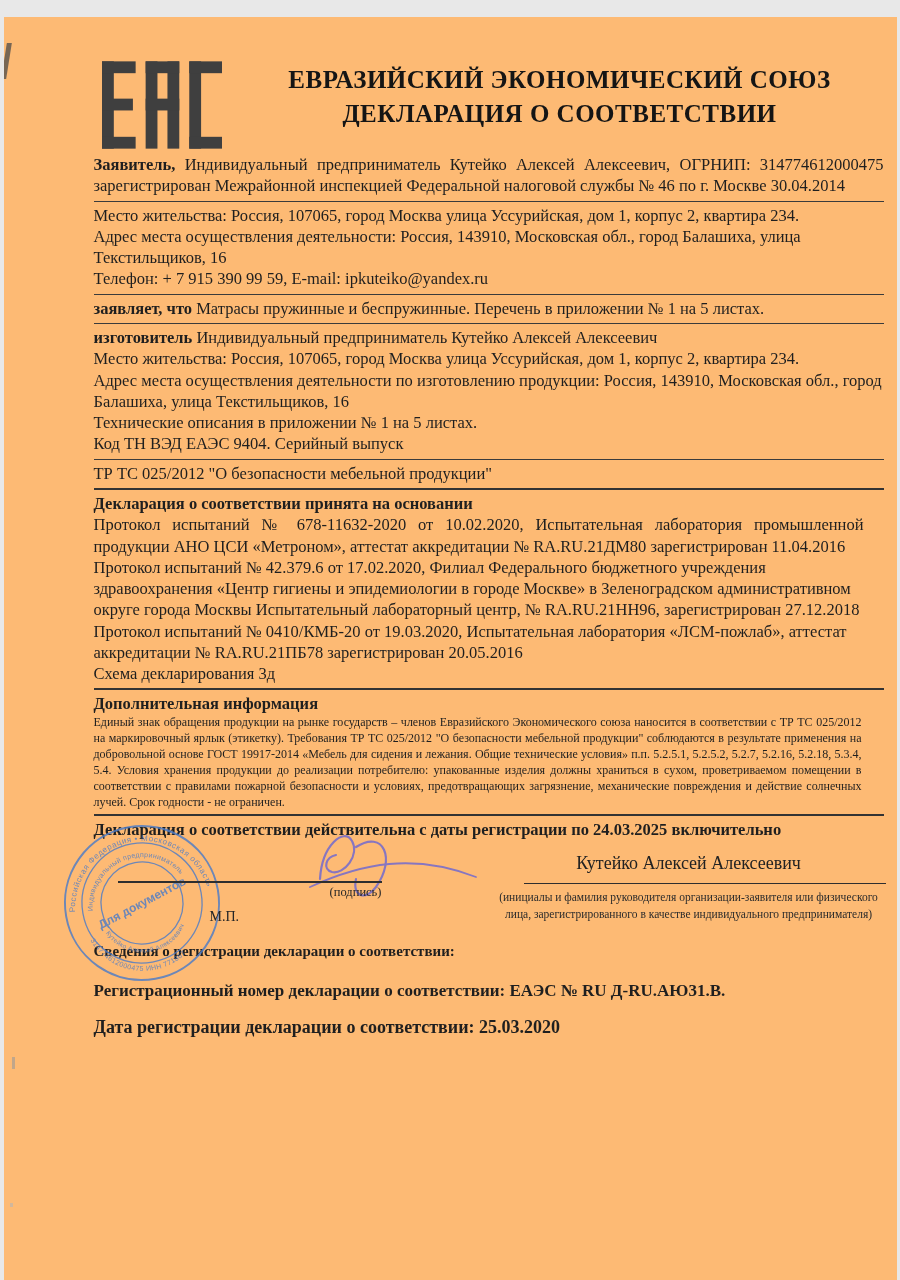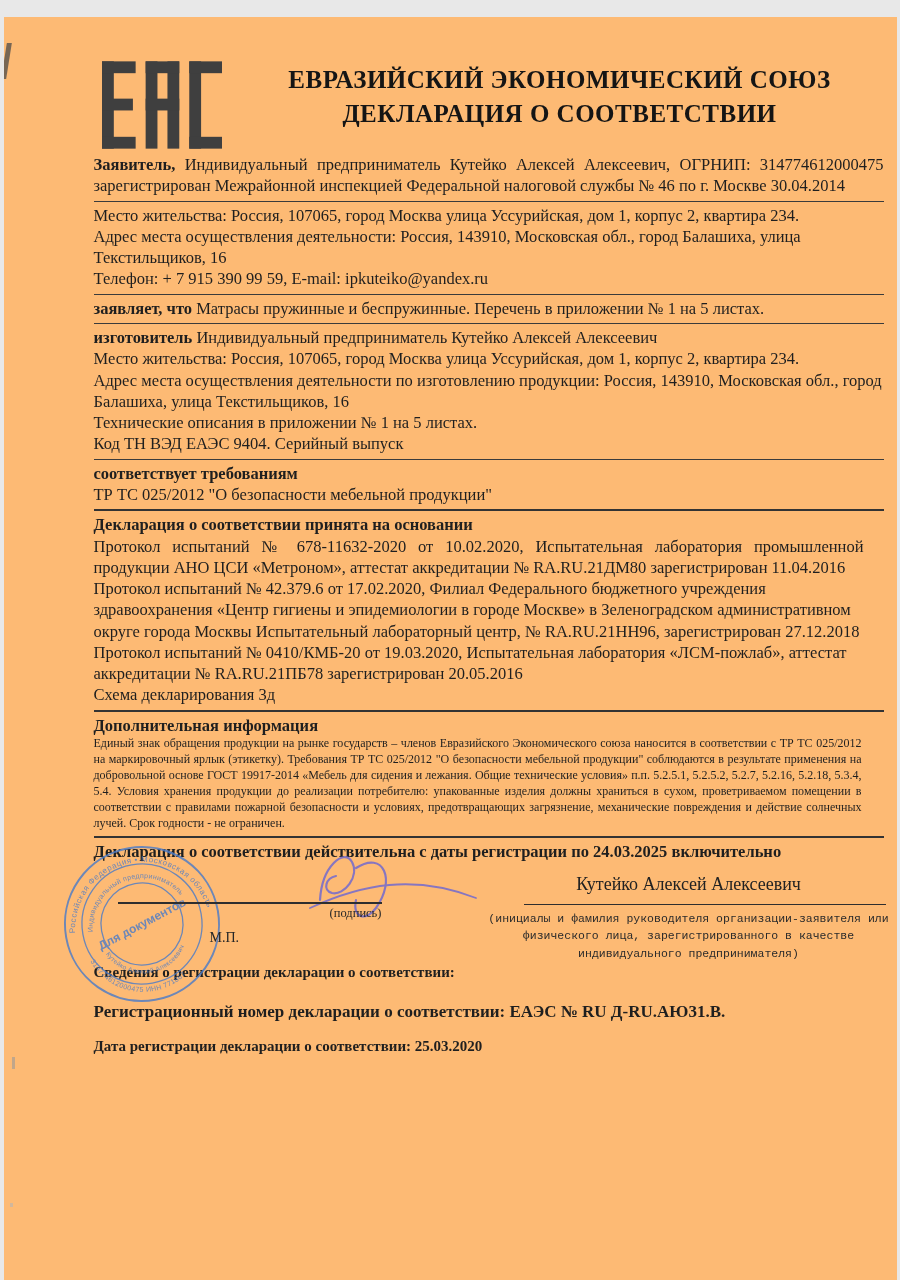--- a/index.html
+++ b/index.html
@@ -25,27 +25,27 @@
   .basis-p{max-width:770px;}
   .validity{font-weight:bold;font-size:16.5px;margin-top:3px;line-height:1.3;}
   
   .sig-area{position:relative;height:96px;margin-top:4px;}
   .sig-line-left{position:absolute;left:24px;top:36px;width:264px;border-bottom:2px solid #2e2e2e;}
   .sig-caption{position:absolute;left:24px;top:40px;width:264px;text-align:right;font-size:12.5px;color:#262626;}
   .sig-mp{position:absolute;left:116px;top:64px;font-size:14px;color:#262626;}
   .sig-name{position:absolute;left:400px;top:8px;width:390px;text-align:center;font-size:18px;color:#222;}
   .sig-line-right{position:absolute;left:430px;top:38px;width:362px;border-bottom:1.6px solid #2e2e2e;}
   .name-caption{position:absolute;left:392px;top:44px;width:406px;text-align:center;
-      font-family:Liberation Mono, monospace;font-size:11.5px;line-height:1.5;color:#2b2b2b;}
+      font-family:Liberation Serif, serif;font-size:11.5px;line-height:1.5;color:#2b2b2b;}
   .stamp{position:absolute;left:-34px;top:-24px;width:164px;height:164px;opacity:.82;pointer-events:none;}
   .ink{position:absolute;left:196px;top:-30px;width:196px;height:96px;opacity:.9;pointer-events:none;}
   
   .reg-h{font-weight:bold;font-size:15px;margin-top:2px;}
   .reg-line{font-weight:bold;font-size:17px;margin-top:21px;}
-  .reg-line2{font-weight:bold;font-size:15px;margin-top:16px;}
+  .reg-line2{font-weight:bold;font-size:18px;margin-top:16px;}
   
   .artifact-tl{position:absolute;left:0;top:26px;width:5px;height:36px;background:#4a4a4a;transform:skewX(-9deg);opacity:.75;}
   .artifact-l2{position:absolute;left:8px;top:1040px;width:3px;height:12px;background:#9a9a9a;opacity:.6;}
   .artifact-dot{position:absolute;left:6px;top:1186px;width:3px;height:4px;background:#b5b5b5;opacity:.6;}
   .bottom-blue{position:absolute;left:170px;top:1270px;width:262px;height:2px;background:#6b86cc;opacity:.75;}
   .stamp text{font-family:"Liberation Sans","DejaVu Sans",sans-serif;}
 </style>
 </head>
 <body>
 
@@ -99,21 +99,20 @@
         <span class="b">изготовитель</span>
         <span>Индивидуальный предприниматель Кутейко Алексей Алексеевич</span>
       </div>
       <div>Место жительства: Россия, 107065, город Москва улица Уссурийская, дом 1, корпус 2, квартира 234.</div>
       <div>Адрес места осуществления деятельности по изготовлению продукции: Россия, 143910, Московская обл., город  Балашиха, улица Текстильщиков, 16</div>
       <div>Технические описания в приложении № 1 на 5 листах.</div>
       <div>Код ТН ВЭД ЕАЭС 9404.  Серийный выпуск</div>
     </div>
 
     <div class="sec s-border2 pad">
-      <div class="b">соответствует требованиям</div>
       <div>ТР ТС 025/2012 "О безопасности мебельной продукции"</div>
     </div>
 
     <div class="sec s-border2 pad">
       <div class="b">Декларация о соответствии принята на основании</div>
       <div class="just basis-p">Протокол испытаний № 678-11632-2020 от 10.02.2020, Испытательная лаборатория промышленной продукции АНО ЦСИ «Метроном», аттестат аккредитации № RA.RU.21ДМ80 зарегистрирован 11.04.2016</div>
       <div class="basis-p">Протокол испытаний № 42.379.6 от 17.02.2020, Филиал Федерального бюджетного учреждения здравоохранения «Центр гигиены и эпидемиологии в городе Москве» в Зеленоградском административном округе города Москвы Испытательный лабораторный центр, № RA.RU.21НН96, зарегистрирован 27.12.2018</div>
       <div class="basis-p">Протокол испытаний № 0410/КМБ-20 от 19.03.2020, Испытательная лаборатория «ЛСМ-пожлаб», аттестат аккредитации № RA.RU.21ПБ78 зарегистрирован 20.05.2016</div>
       <div class="basis-p">Схема декларирования 3д</div>
     </div>

